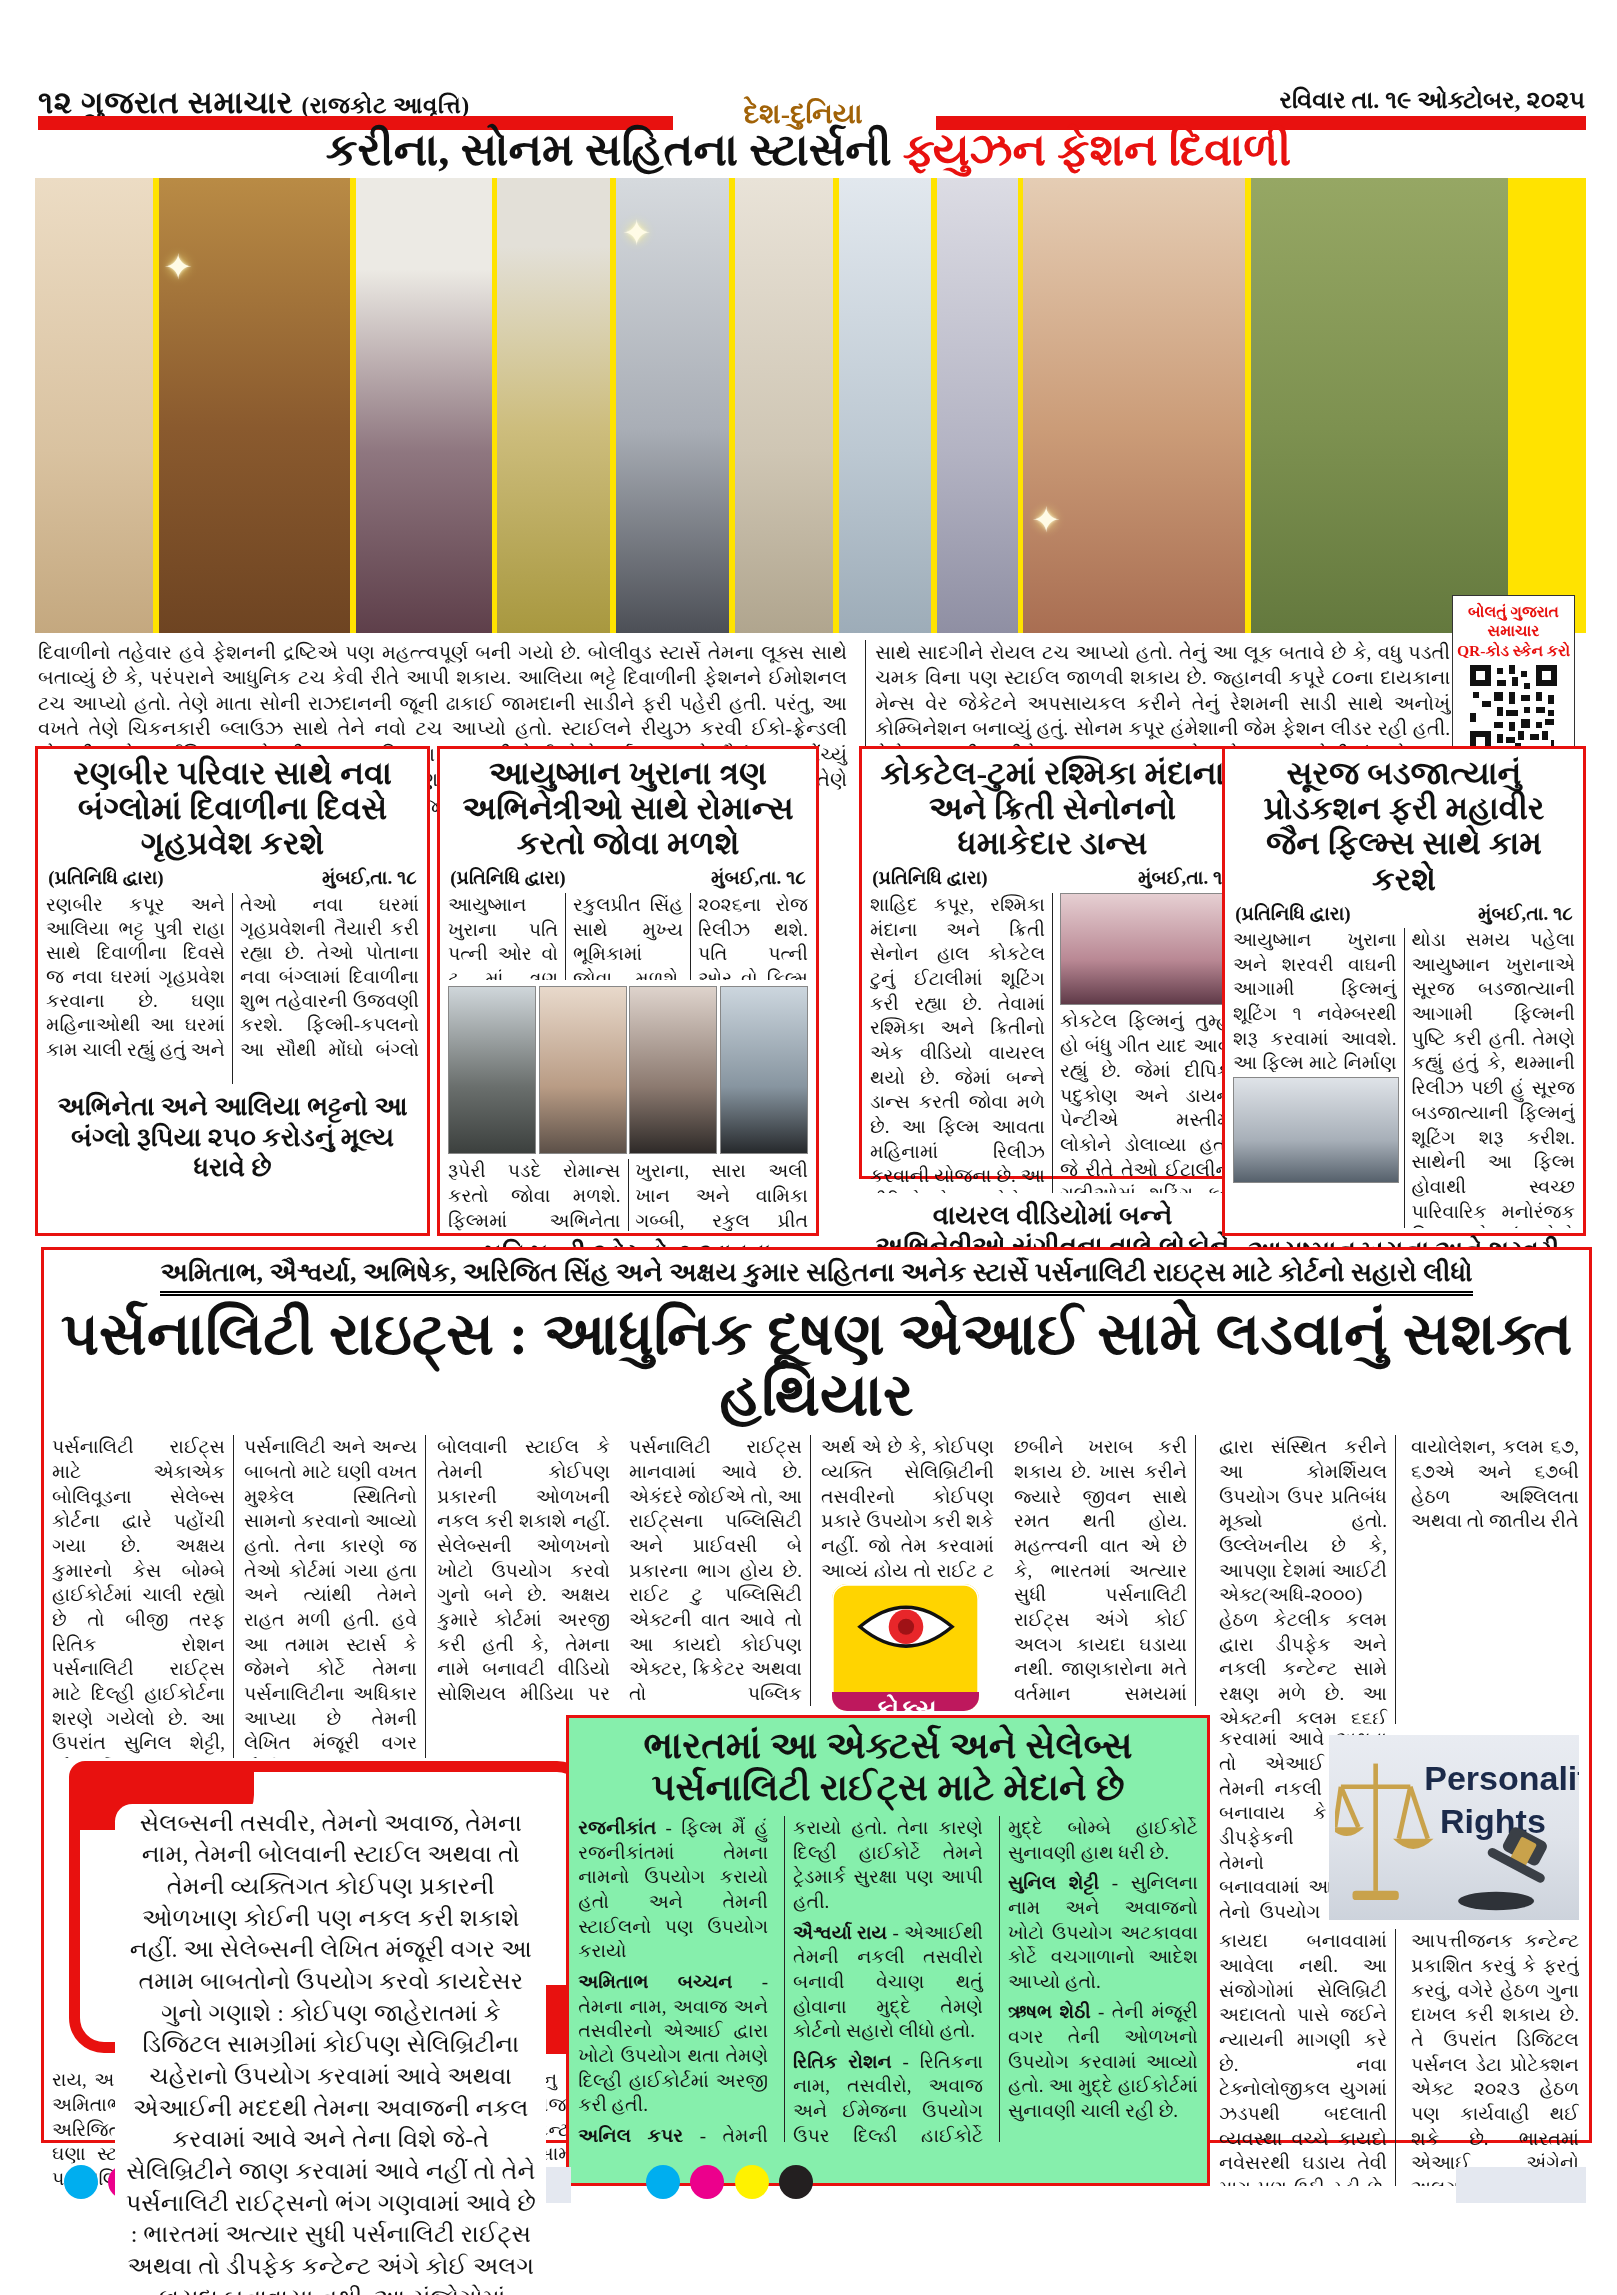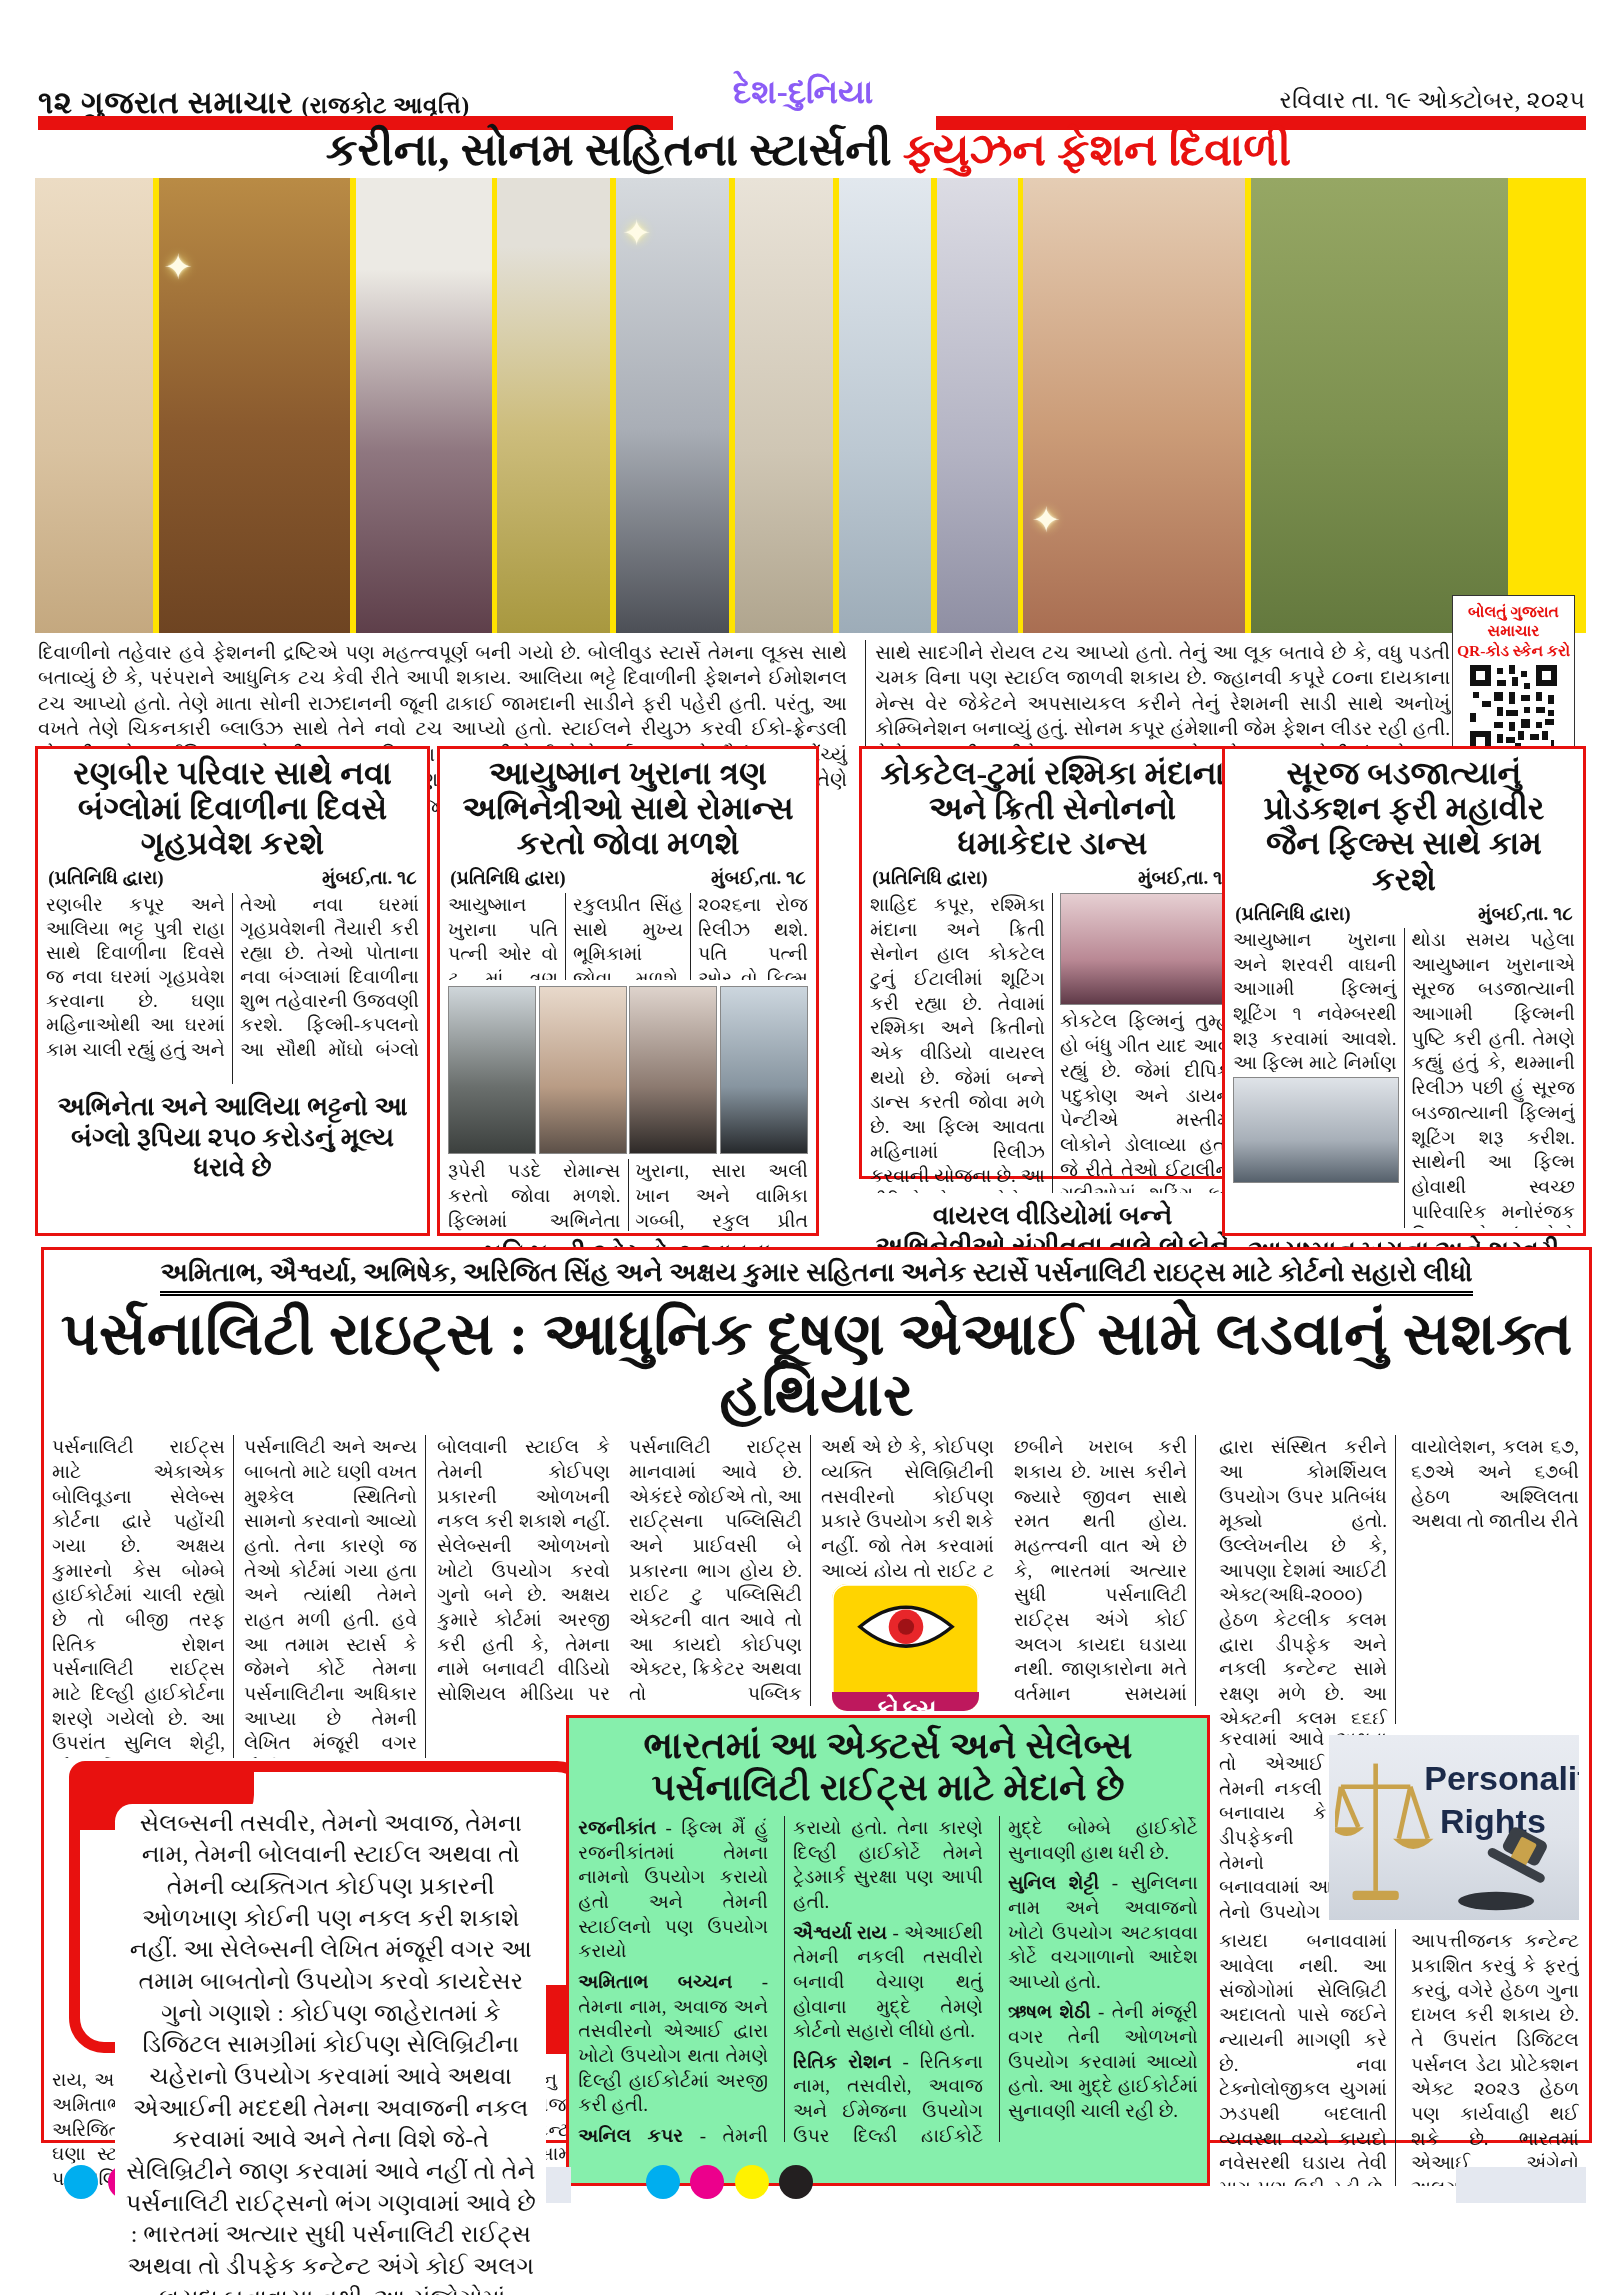--- a/index.html
+++ b/index.html
@@ -4,22 +4,22 @@
 <style>
   html,body{margin:0;padding:0;background:#9a9a9a;}
   .page{position:relative;width:1617px;height:2295px;background:#ffffff;
         font-family:"Liberation Serif","DejaVu Serif",serif;color:#111;overflow:hidden;}
   .abs{position:absolute;}
   .red{color:#e8110f;}
   .jus{text-align:justify;text-justify:inter-word;}
   
   .masthead{font-size:31px;font-weight:bold;letter-spacing:0.6px;}
   .edition{font-size:23px;font-weight:bold;}
-  .date{font-size:24px;font-weight:normal;}
-  .seclabel{font-size:33px;font-weight:bold;color:#8b5cf6;text-align:center;}
+  .date{font-size:24px;font-weight:bold;}
+  .seclabel{font-size:28px;font-weight:bold;color:#a16207;text-align:center;margin-top:24px;}
   .redbar{background:#e8110f;height:14px;}
   .mainhead{width:100%;text-align:center;font-size:45px;font-weight:bold;line-height:1.0;}
   
   .strip{display:flex;background:#ffe300;overflow:hidden;}
   .ph{flex:1 1 auto;height:100%;position:relative;}
   .ph+.ph{margin-left:5.8px;}
   .sparkle{position:absolute;color:#fffbe6;text-shadow:0 0 10.4px #fff48c,0 0 3.5px #fff;font-size:35px;}
   
   .qrbox{background:#fff;border:1.7px solid #333;text-align:center;padding:5.8px 3.5px;}
   .qrbox .t{color:#e8110f;font-weight:bold;font-size:15.6px;line-height:1.25;}

